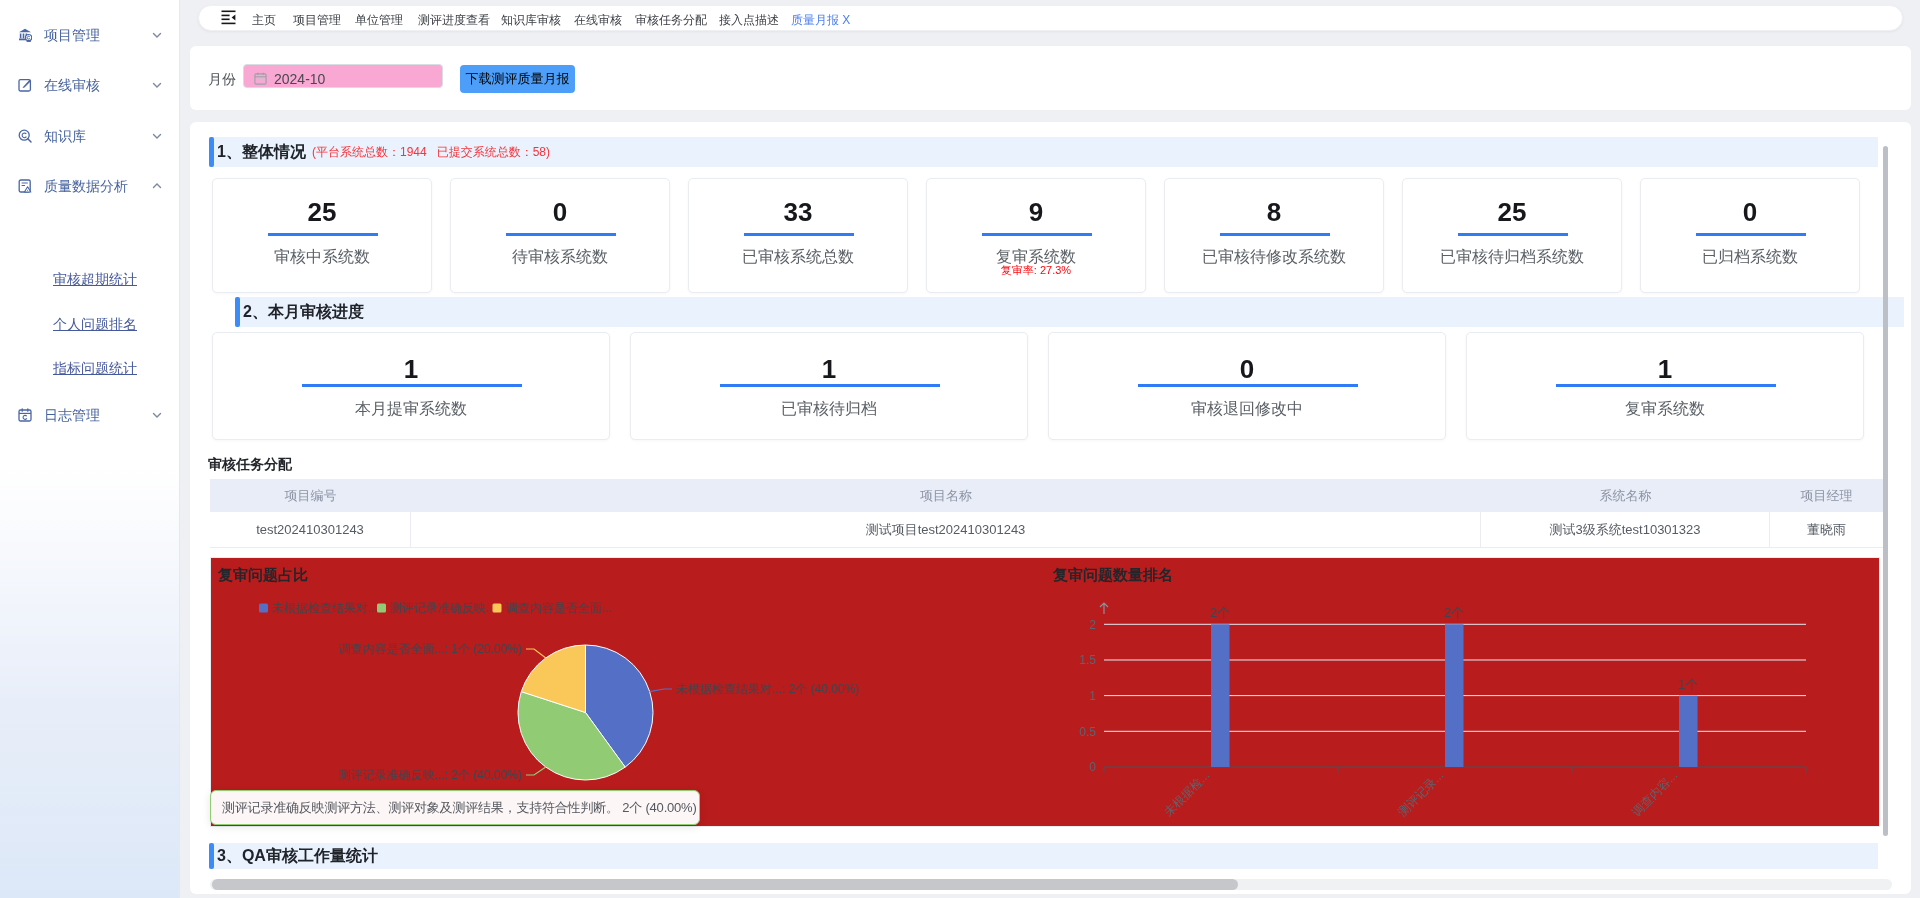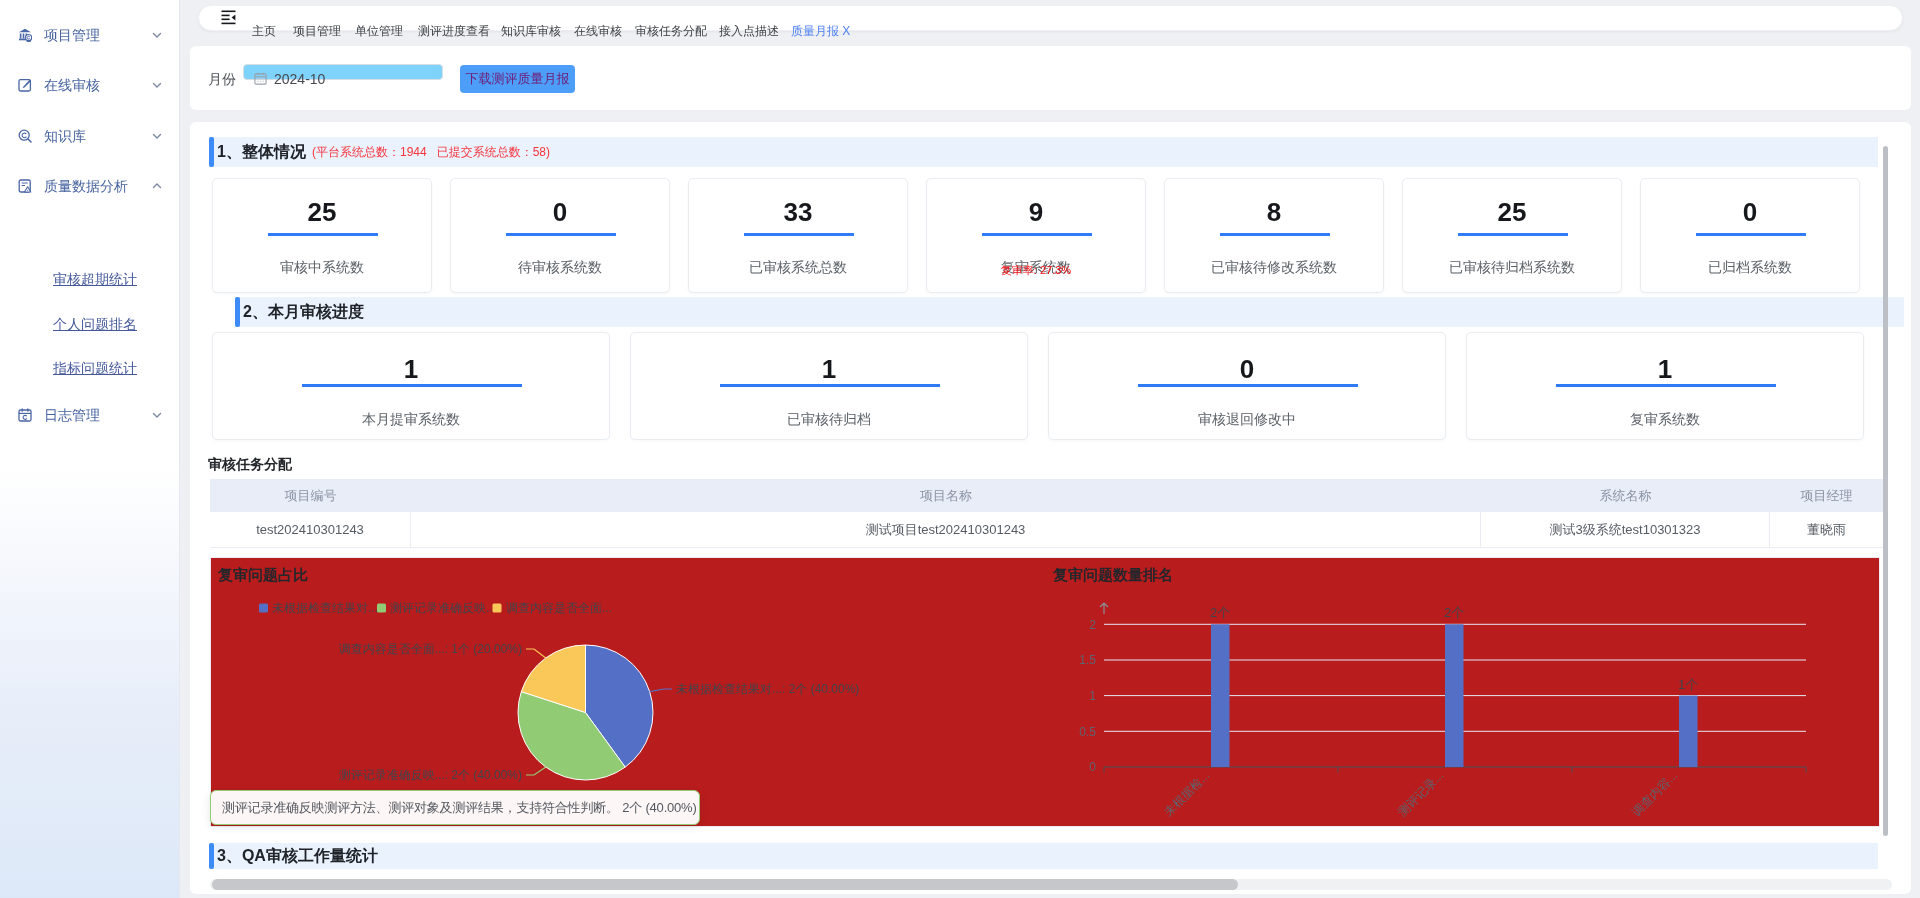--- a/index.html
+++ b/index.html
@@ -13,35 +13,35 @@
 .mitem{position:absolute;left:0;width:180px;height:20px;color:#47639f;font-size:14px;line-height:20px;}
 .mitem .mi-ic{position:absolute;left:18px;top:3px;width:14px;height:14px;}
 .mitem .mi-tx{position:absolute;left:44px;top:0;}
 .mitem .mi-ar{position:absolute;left:150px;top:3px;width:14px;height:14px;}
 .smitem{position:absolute;left:53px;color:#46599b;font-size:14px;line-height:20px;text-decoration:underline;}
 #active-sub{position:absolute;left:0;top:211px;width:180px;height:45px;
 background:linear-gradient(90deg,#4667dc 0%,#7a73e6 55%,#a97ff0 100%);
 color:#fff;font-size:14px;line-height:45px;padding-left:53px;}
 
 #navbar{position:absolute;left:198px;top:5px;width:1705px;height:26px;background:#fff;border:1px solid #eef0f3;border-radius:13px;box-shadow:0 1px 3px rgba(0,0,0,0.05);}
-.tab{position:absolute;top:23px;font-size:12px;color:#3c4045;white-space:nowrap;}
+.tab{position:absolute;top:12px;font-size:12px;color:#3c4045;white-space:nowrap;}
 .tab.act{color:#4c7ef0;}
 
 #monthpanel{position:absolute;left:190px;top:46px;width:1721px;height:64px;background:#fff;border-radius:6px;}
 #mainpanel{position:absolute;left:190px;top:122px;width:1721px;height:772px;background:#fff;border-radius:6px;}
 
 .sechead{position:absolute;left:209px;width:1669px;height:30px;background:#e9f2fd;line-height:30px;}
 .sechead .bar{position:absolute;left:0;top:0;width:5px;height:30px;background:#3d8bf8;border-radius:2px;}
 .sechead .tt{position:absolute;left:8px;font-size:16px;font-weight:700;color:#20242a;}
 .sechead .red{position:absolute;font-size:12px;color:#f5353d;top:0;}
 
 .card{position:absolute;background:#fff;border:1px solid #e9ecf1;border-radius:5px;box-shadow:0 1px 3px rgba(31,45,61,0.04);}
 .cnum{position:absolute;left:0;width:100%;text-align:center;font-size:26px;font-weight:700;color:#16181c;}
 .cline{position:absolute;height:3px;background:#2f7cf6;}
-.clabel{position:absolute;left:0;width:100%;text-align:center;font-size:14px;color:#5a6066;margin-top:12px;}
+.clabel{position:absolute;left:0;width:100%;text-align:center;font-size:16px;color:#5a6066;}
 .cred{position:absolute;left:0;width:100%;text-align:center;font-size:11px;color:#fa0a10;}
 
 #tbl-label{position:absolute;left:208px;top:456px;font-size:14px;font-weight:700;color:#23262b;}
 .th{position:absolute;top:479px;height:33px;background:#e9edf8;color:#8b93a3;font-size:13px;line-height:33px;text-align:center;}
 .td{position:absolute;top:512px;height:36px;color:#565c64;font-size:13px;line-height:36px;text-align:center;background:#fff;border-bottom:1px solid #e9edf3;}
 .td.brd{border-right:1px solid #e9edf3;}
 
 #chartsbox{position:absolute;left:210px;top:557px;width:1670px;height:270px;border:1px solid #eaecf2;background:#b91c1c;}
 
 #tooltip{position:absolute;left:210px;top:790px;width:490px;height:35px;background:rgba(255,255,255,0.96);border:1px solid #91cc75;border-radius:6px;box-shadow:0 2px 8px rgba(0,0,0,0.10);font-size:13px;color:#55585f;line-height:33px;padding-left:11px;letter-spacing:-0.2px;white-space:nowrap;}
@@ -135,30 +135,30 @@
 <div class="tab" style="left:355px;">单位管理</div>
 <div class="tab" style="left:418px;">测评进度查看</div>
 <div class="tab" style="left:501px;">知识库审核</div>
 <div class="tab" style="left:574px;">在线审核</div>
 <div class="tab" style="left:635px;">审核任务分配</div>
 <div class="tab" style="left:719px;">接入点描述</div>
 <div class="tab act" style="left:791px;">质量月报 X</div>
 
 <div id="monthpanel"></div>
 <div class="abs" style="left:208px;top:71px;font-size:14px;color:#4d5156;">月份</div>
-<div class="abs" style="left:243px;top:64px;width:200px;height:16px;border:1px solid #d8dce3;border-radius:4px;background:#7dd3fc;">
+<div class="abs" style="left:243px;top:64px;width:200px;height:24px;border:1px solid #d8dce3;border-radius:4px;background:#f9a8d4;">
   <svg style="position:absolute;left:10px;top:7px;" width="13" height="13" viewBox="0 0 14 14">
       <rect x="1" y="2" width="12" height="11" rx="1.2" fill="none" stroke="#9aa0a8" stroke-width="1.2"></rect>
       <path d="M1 5.2 H13" stroke="#9aa0a8" stroke-width="1.1"></path>
       <path d="M4.2 0.8 V3.2 M9.8 0.8 V3.2" stroke="#9aa0a8" stroke-width="1.2"></path>
       <path d="M3.4 7.4 H5 M6.2 7.4 H7.8 M9 7.4 H10.6 M3.4 10 H5 M6.2 10 H7.8 M9 10 H10.6" stroke="#c2c6cc" stroke-width="1.1"></path>
     </svg>
   <span style="position:absolute;left:30px;top:6px;font-size:14px;color:#46494e;">2024-10</span>
 </div>
-<div class="abs" style="left:460px;top:65px;width:115px;height:28px;background:#4c9ef8;border-radius:4px;color:#701a75;font-size:13px;text-align:center;line-height:28px;">下载测评质量月报</div>
+<div class="abs" style="left:460px;top:65px;width:115px;height:28px;background:#4c9ef8;border-radius:4px;color:#000000;font-size:13px;text-align:center;line-height:28px;">下载测评质量月报</div>
 
 <div id="mainpanel"></div>
 
 <div class="sechead" style="top:137px;">
     <div class="bar"></div>
     <span class="tt">1、整体情况</span>
     <span class="red" style="left:103px;">(平台系统总数：1944&nbsp;&nbsp;&nbsp;已提交系统总数：58)</span>
   </div>
 
 <div class="card" style="left:212px;top:178px;width:220px;height:115px;">

